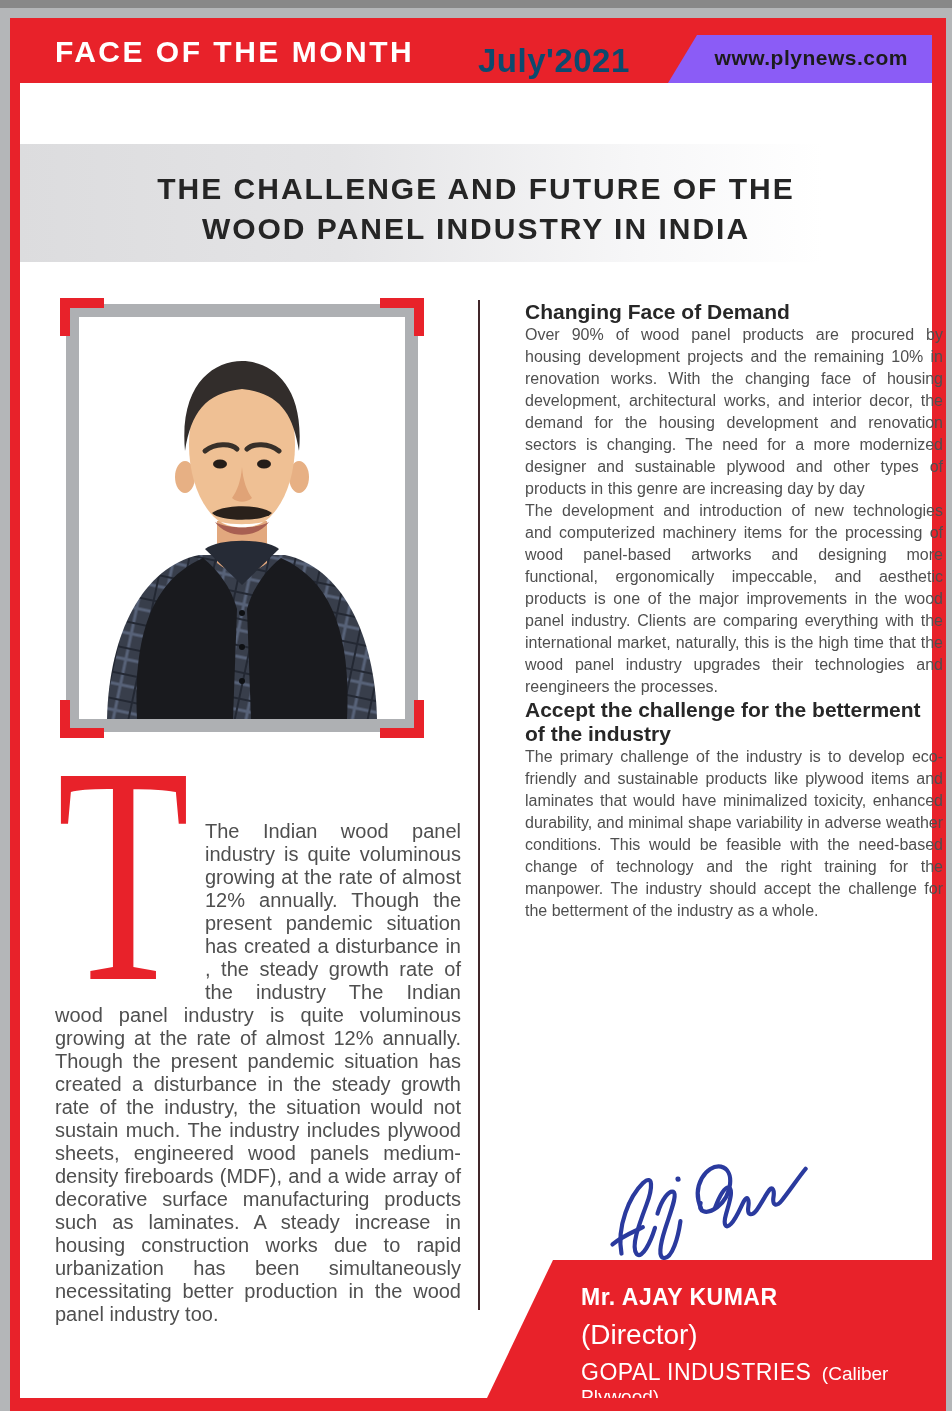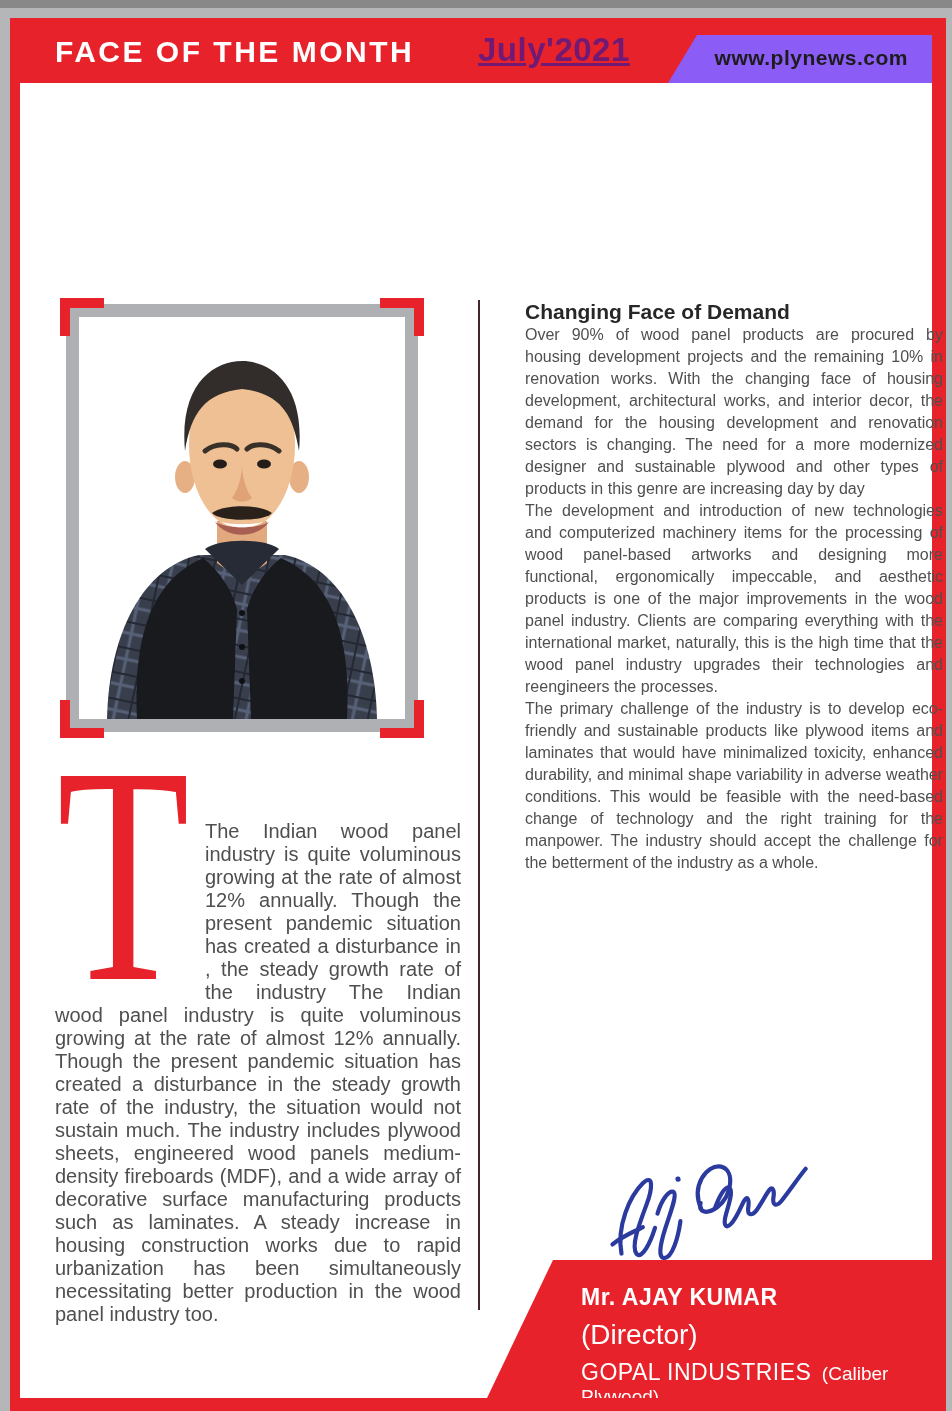--- a/index.html
+++ b/index.html
@@ -13,21 +13,21 @@
   html,body{background:#888;}
   body{font-family:"Liberation Sans",sans-serif;}
   .page{position:relative;width:952px;height:1411px;background:var(--margin-gray);overflow:hidden;margin:8px auto;}
 
   
   .frame{position:absolute;left:10px;top:10px;width:936px;height:1394px;background:var(--red);}
   .content{position:absolute;left:20px;top:75px;width:912px;height:1315px;background:#ffffff;}
 
   
   .masthead{position:absolute;left:55px;top:27px;color:#fff;font-size:30px;font-weight:bold;letter-spacing:2.5px;z-index:6;}
-  .issue{position:absolute;left:478px;top:23px;color:#701a75;font-size:33px;font-weight:bold;letter-spacing:0.5px;z-index:6;text-decoration:underline;}
+  .issue{position:absolute;left:478px;top:34px;color:#0c4a6e;font-size:33px;font-weight:bold;letter-spacing:0.5px;z-index:6;}
   .notch{position:absolute;left:660px;top:27px;width:272px;height:48px;background:#8b5cf6;z-index:5;
          -webkit-clip-path:polygon(37px 0,100% 0,100% 100%,8px 100%);clip-path:polygon(37px 0,100% 0,100% 100%,8px 100%);}
   .notch span{position:absolute;right:24px;top:11px;font-size:21px;font-weight:bold;color:#1c1c1c;letter-spacing:0.5px;}
 
   
   .title-band{position:absolute;left:20px;top:136px;width:912px;height:118px;z-index:3;
       background:linear-gradient(90deg,#dcdcde 0%,#e4e4e6 35%,#f7f7f8 68%,#ffffff 88%);
       text-align:center;padding-top:25px;}
   .title-band div{font-size:30px;line-height:40px;font-weight:bold;letter-spacing:2px;color:#252525;}
 
@@ -75,20 +75,24 @@
 
   <div class="frame"></div>
   <div class="content"></div>
 
   <div class="masthead">FACE OF THE MONTH</div>
   <div class="issue">July'2021</div>
   <div class="notch">
     <span>www.plynews.com</span>
   </div>
 
+  <div class="title-band">
+    <div>THE CHALLENGE AND FUTURE OF THE</div>
+    <div>WOOD PANEL INDUSTRY IN INDIA</div>
+  </div>
 
   <div class="photo-frame">
     <span class="bk tl"></span>
     <span class="bk tr"></span>
     <span class="bk bl"></span>
     <span class="bk br"></span>
     <svg class="portrait" viewBox="0 0 326 402" role="img" aria-label="Portrait photo">
       <defs>
         <pattern id="plaid" width="26" height="26" patternUnits="userSpaceOnUse" patternTransform="rotate(12)">
           <rect width="26" height="26" fill="#383e4b"></rect>
@@ -142,20 +146,21 @@
         </span>
       <span>The Indian wood panel industry is quite voluminous growing at the rate of almost 12% annually. Though the present pandemic situation has created a disturbance in ,</span>
       <span>the steady growth rate of the industry The Indian wood panel industry is quite voluminous growing at the rate of almost 12% annually. Though the present pandemic situation has created a disturbance in the steady growth rate of the industry, the situation would not sustain much. The industry includes plywood sheets, engineered wood panels medium-density fireboards (MDF), and a wide array of decorative surface manufacturing products such as laminates. A steady increase in housing construction works due to rapid urbanization has been simultaneously necessitating better production in the wood panel industry too.</span>
     </p>
   </div>
 
   <div class="right-col">
     <h3>Changing Face of Demand</h3>
     <p>Over 90% of wood panel products are procured by housing development projects and the remaining 10% in renovation works. With the changing face of housing development, architectural works, and interior decor, the demand for the housing development and renovation sectors is changing. The need for a more modernized designer and sustainable plywood and other types of products in this genre are increasing day by day</p>
     <p>The development and introduction of new technologies and computerized machinery items for the processing of wood panel-based artworks and designing more functional, ergonomically impeccable, and aesthetic products is one of the major improvements in the wood panel industry. Clients are comparing everything with the international market, naturally, this is the high time that the wood panel industry upgrades their technologies and reengineers the processes.</p>
+    <h3>Accept the challenge for the betterment of the industry</h3>
     <p>The primary challenge of the industry is to develop eco-friendly and sustainable products like plywood items and laminates that would have minimalized toxicity, enhanced durability, and minimal shape variability in adverse weather conditions. This would be feasible with the need-based change of technology and the right training for the manpower. The industry should accept the challenge for the betterment of the industry as a whole.</p>
   </div>
 
   <svg class="signature" viewBox="0 0 230 118" role="img" aria-label="Signature">
     <g transform="rotate(-6 115 60)" fill="none" stroke="#2a3a9e" stroke-width="4.2" stroke-linecap="round" stroke-linejoin="round">
       <path d="M22 98 C20 70 36 42 51 30 C62 22 60 36 52 52 C42 72 32 92 37 100 C42 106 52 90 58 76"></path>
       <path d="M14 88 C26 80 36 78 46 74"></path>
       <path d="M62 62 C68 48 76 40 80 42 C84 45 76 60 68 78 C61 94 58 106 64 107 C72 108 80 88 84 72"></path>
       <circle cx="86" cy="30" r="2.6" fill="#2a3a9e" stroke="none"></circle>
       <path d="M106 62 C98 38 116 18 130 22 C144 27 138 52 122 62 C110 69 102 64 106 56"></path>

